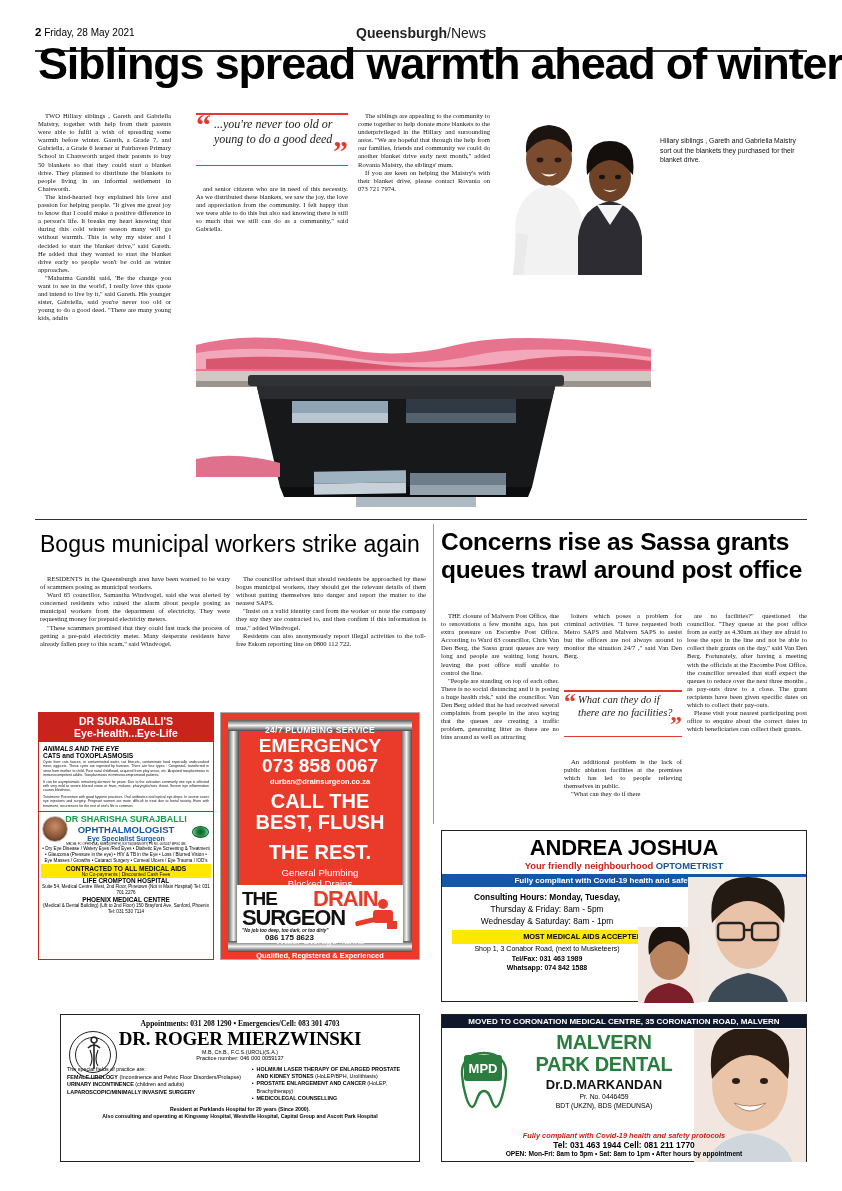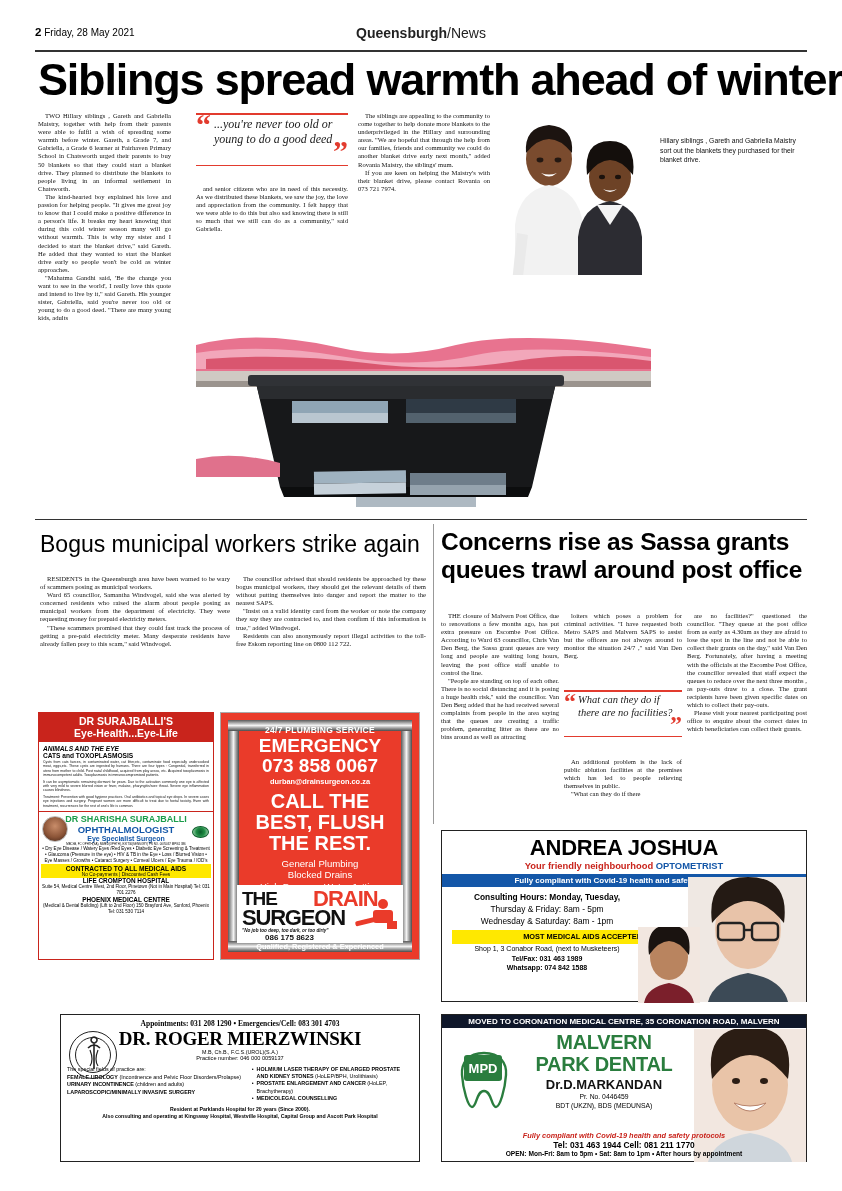--- a/index.html
+++ b/index.html
@@ -20,21 +20,21 @@
   .mast-left b { font-size:11.5px; font-weight:bold; }
   .mast-center {
     position:absolute; left:0; right:0; top:-1px; text-align:center;
     font-family:"Liberation Sans",sans-serif; font-size:14px; color:#222;
   }
   .mast-center .bold { font-weight:bold; }
   .mast-rule { position:absolute; left:35px; top:50px; width:772px; height:2px; background:#333; }
 
   
   .headline {
-    position:absolute; left:38px; top:56px; width:770px;
+    position:absolute; left:38px; top:40px; width:770px;
     font-family:"Liberation Sans",sans-serif;
     font-weight:bold; font-size:45px; line-height:48px;
     letter-spacing:-1.2px; color:#000;
     white-space:nowrap;
   }
 
   
   .col-text {
     font-family:"Liberation Serif", serif;
     font-size:6.6px; line-height:8.1px; color:#111; text-align:justify;
@@ -410,21 +410,21 @@
       <div class="pipe-h" style="top:0;"></div>
       <div class="pipe-h" style="bottom:0;"></div>
     </div>
     <div class="drain-txt">
       <div class="dt-1">24/7 PLUMBING SERVICE</div>
       <div class="dt-2">EMERGENCY</div>
       <div class="dt-3">073 858 0067</div>
       <div class="dt-4">durban@drainsurgeon.co.za</div>
       <div class="dt-5">CALL THE</div>
       <div class="dt-5" style="margin-top:0;">BEST, FLUSH</div>
-      <div class="dt-5" style="margin-top:0;">THE REST.</div>
+      <div class="dt-5" style="margin-top:9px;">THE REST.</div>
       <div class="dt-6" style="white-space:pre-line;">General Plumbing
 Blocked Drains
 High-Pressure Water Jetting
 Geyser Installations &amp; Repairs
 Leak Detection
 Septic Tanks
 Water Storage Tanks</div>
       <div class="dt-7">Qualified, Registered &amp; Experienced</div>
     </div>
     <div class="drain-logo">

